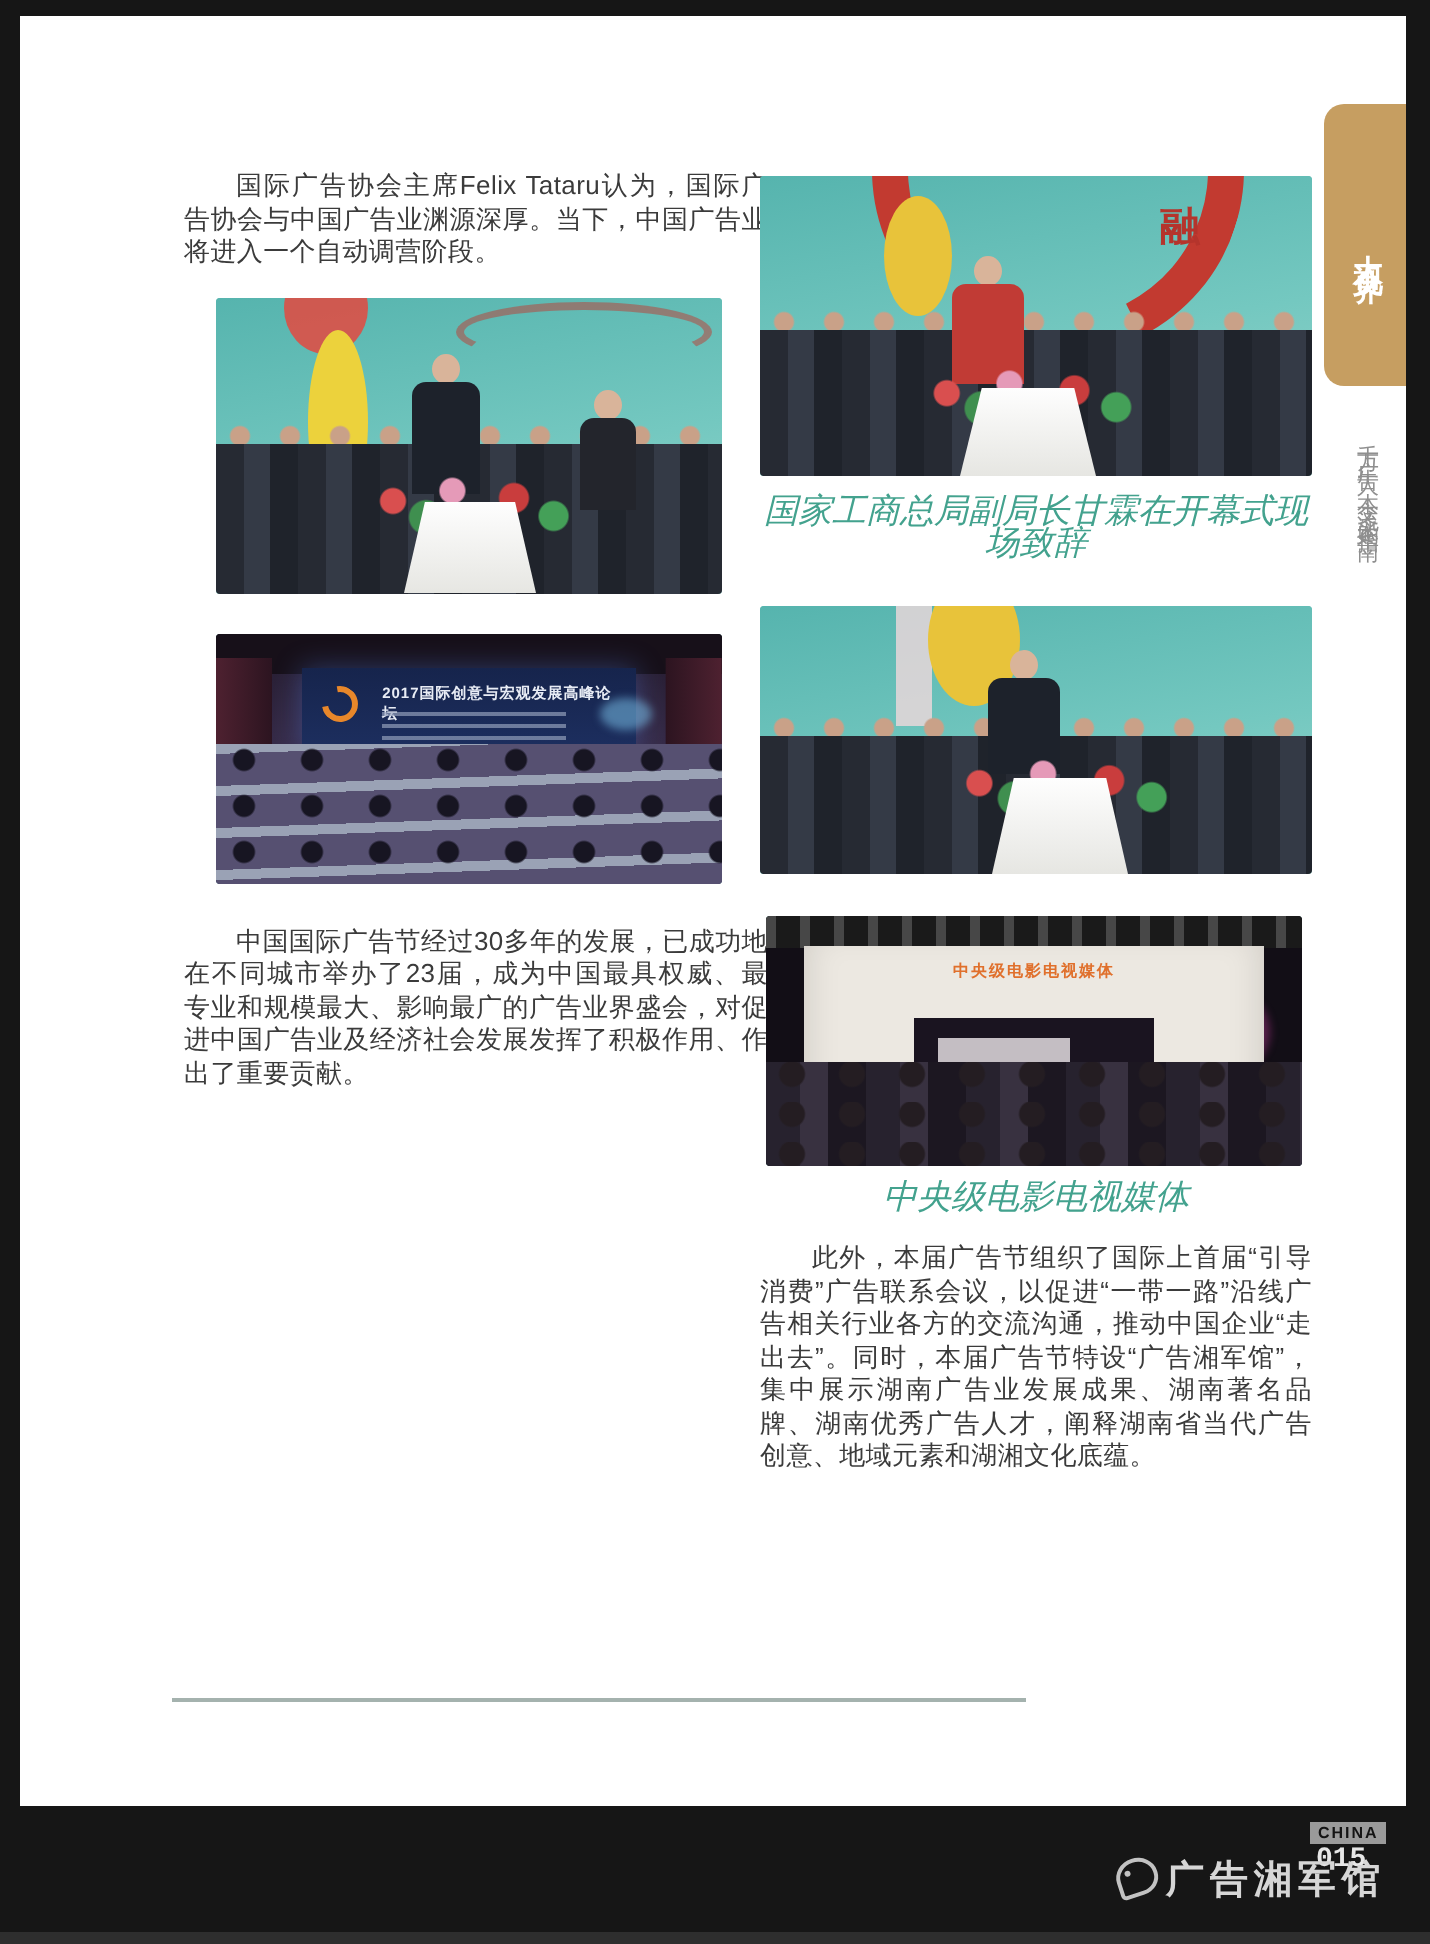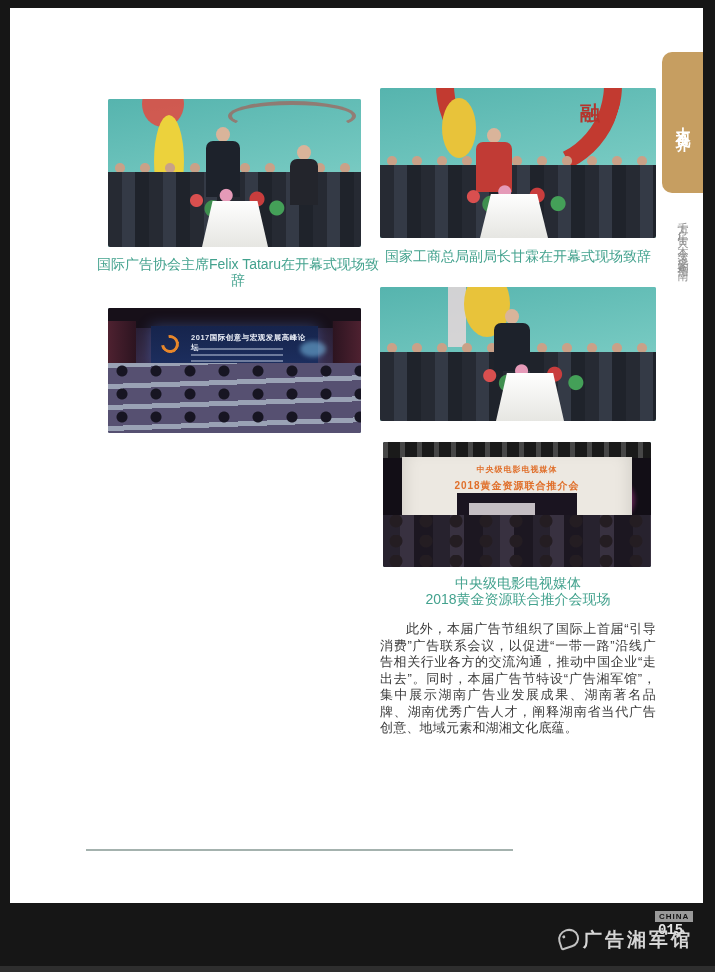--- a/index.html
+++ b/index.html
@@ -28,22 +28,22 @@
   }
   
   .col{position:absolute;}
   .col-left{left:82px;top:77px;width:292px;}
   .col-right{left:370px;top:80px;width:276px;}
   .para{
     font-size:13px;line-height:16.5px;color:#3b3b3b;
     text-align:justify;text-indent:2em;letter-spacing:.2px;margin:0;
   }
   .caption{
-    font-size:14px;line-height:16px;color:#43a28e;
-    text-align:center;margin:0;
+    font-size:17px;line-height:16px;color:#43a28e;
+    text-align:center;margin:0;font-style:italic;
   }
   .caption span{display:block;}
   .divider{
     position:absolute;left:76px;top:841px;width:427px;height:2px;
     background:#a4b2ae;
   }
   
   .photo{position:relative;overflow:hidden;border-radius:2px;background:#6ec0ba;}
   .abs{position:absolute;}
   .backdrop-teal{position:absolute;inset:0;background:linear-gradient(170deg,#56b4ae 0%,#74c8c0 55%,#9ad6cd 100%);}
@@ -142,20 +142,21 @@
 <body>
 
 <div class="page">
 
   <div class="side-tab">
     <span>大视界</span>
   </div>
   <div class="side-tagline"><span>千万广告人一本交流采购指南</span><span>∨</span></div>
 
   <div class="col col-left">
+    <p class="para">国际广告协会主席Felix Tataru认为，国际广告协会与中国广告业渊源深厚。当下，中国广告业将进入一个自动调营阶段。</p>
 
     <div class="photo" style="margin:14px 0 0 16px;width:253px;height:148px;">
       <div class="backdrop-teal"></div>
       <div class="abs circle" style="left:34px;top:-18px;width:42px;height:46px;background:#e4493f;opacity:.85"></div>
       <div class="abs" style="left:46px;top:16px;width:30px;height:92px;border-radius:50%;background:#ecd23c;"></div>
       <div class="abs" style="left:120px;top:2px;width:120px;height:22px;border-radius:50%;border:4px solid rgba(190,60,50,.5);border-bottom-color:rgba(0,0,0,0);"></div>
       <div class="crowd" style="height:86px;">
         <div class="crowd-heads"></div>
         <div class="crowd-bodies"></div>
       </div>
@@ -163,37 +164,37 @@
         <div class="head"></div>
         <div class="body" style="background:#1d222b;"></div>
       </div>
       <div class="speaker" style="left:182px;top:46px;width:28px;height:60px;">
         <div class="head"></div>
         <div class="body" style="background:#23252c;"></div>
       </div>
       <div class="flowers" style="left:72px;top:88px;width:110px;height:30px;"></div>
       <div class="podium" style="left:94px;width:66px;height:46px;"></div>
     </div>
-    <p class="caption" style="margin-top:9px;">国际广告协会主席Felix Tataru在开幕式现场致辞</p>
 
 
     <div class="photo" style="margin:20px 0 0 16px;width:253px;height:125px;">
       <div class="hall-bg"></div>
       <div class="hall-top"></div>
       <div class="curtain" style="left:0;"></div>
       <div class="curtain" style="right:0;transform:scaleX(-1);"></div>
       <div class="screen" style="left:17%;top:14%;width:66%;height:34%;">
         <div class="scr-logo"></div>
         <div class="scr-title">2017国际创意与宏观发展高峰论坛</div>
         <div class="scr-lines"></div>
       </div>
       <div class="glow" style="right:14%;top:26%;width:26px;height:16px;background:rgba(120,190,230,.55);"></div>
       <div class="audience"></div>
     </div>
 
+    <p class="para" style="margin-top:21px;">中国国际广告节经过30多年的发展，已成功地在不同城市举办了23届，成为中国最具权威、最专业和规模最大、影响最广的广告业界盛会，对促进中国广告业及经济社会发展发挥了积极作用、作出了重要贡献。</p>
   </div>
 
   <div class="col col-right">
 
     <div class="photo" style="width:276px;height:150px;">
       <div class="backdrop-teal"></div>
       <div class="ring" style="left:56px;top:-96px;width:150px;height:150px;border-width:18px;border-color:#c23a30;transform:rotate(18deg);border-bottom-color:rgba(0,0,0,0);"></div>
       <div class="abs circle" style="left:62px;top:10px;width:34px;height:60px;background:#e8c33a;"></div>
       <div class="calli" style="right:56px;top:12px;font-size:20px;">融</div>
       <div class="crowd" style="height:84px;">
@@ -224,30 +225,28 @@
       <div class="flowers" style="left:92px;top:76px;width:118px;height:28px;"></div>
       <div class="podium" style="left:116px;width:68px;height:48px;"></div>
     </div>
 
     <div class="photo" style="margin:21px 0 0 3px;width:268px;height:125px;">
       <div class="expo-bg"></div>
       <div class="truss"></div>
       <div class="glow" style="right:6%;top:30%;width:40px;height:40px;background:rgba(200,60,160,.4);"></div>
       <div class="arch">
         <div class="arch-text" style="top:8%;font-size:8px;letter-spacing:1px;">中央级电影电视媒体</div>
-        <div class="arch-text" style="top:24%;font-size:10px;letter-spacing:1px;">2018黄金资源联合推介会</div>
         <div class="doorway">
           <div class="door-banner"></div>
         </div>
       </div>
       <div class="expo-crowd"></div>
     </div>
     <p class="caption" style="margin-top:8px;">
       <span>中央级电影电视媒体</span>
-      <span>2018黄金资源联合推介会现场</span>
     </p>
 
     <p class="para" style="margin-top:14px;">此外，本届广告节组织了国际上首届“引导消费”广告联系会议，以促进“一带一路”沿线广告相关行业各方的交流沟通，推动中国企业“走出去”。同时，本届广告节特设“广告湘军馆”，集中展示湖南广告业发展成果、湖南著名品牌、湖南优秀广告人才，阐释湖南省当代广告创意、地域元素和湖湘文化底蕴。</p>
   </div>
 
   <div class="divider"></div>
 </div>
 
 <div class="footer-badge">CHINA</div>
 <div class="footer-num">015</div>

